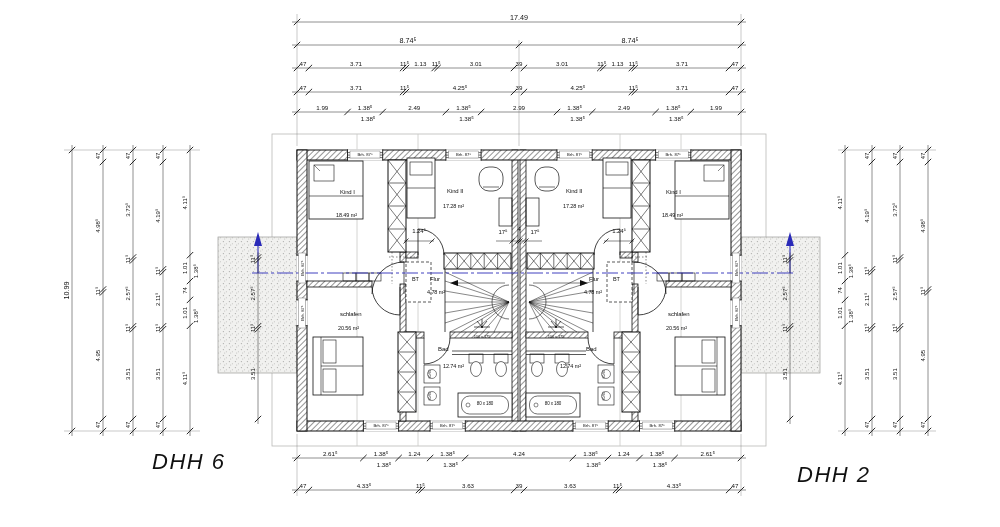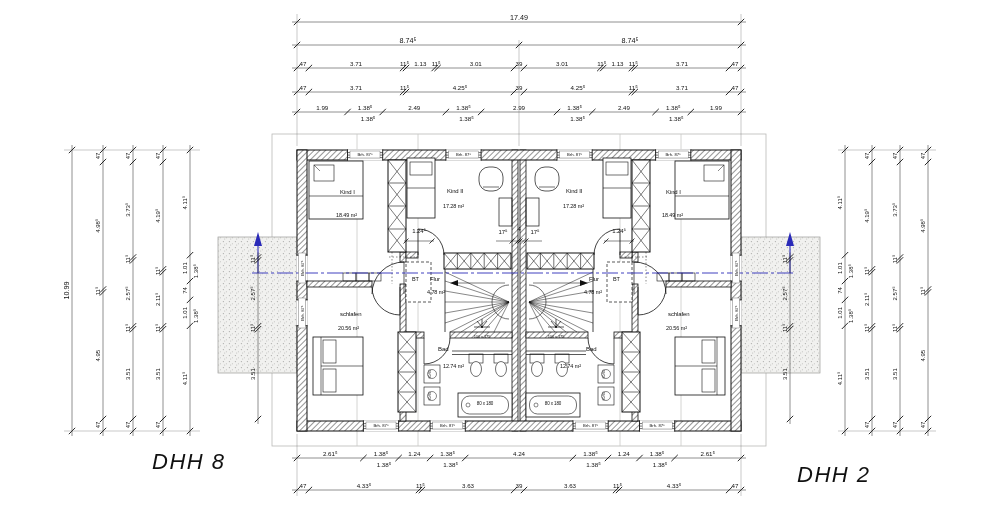--- a/index.html
+++ b/index.html
@@ -646,21 +646,21 @@
       <rect x="298.5" y="253" width="7" height="30" fill="#fff" stroke="#555" stroke-width="0.4"></rect>
       <text x="303.6" y="268" font-size="4.2" text-anchor="middle" transform="rotate(-90 303.6 268)">Brh. 87⁵</text>
       <rect x="298.5" y="298" width="7" height="30" fill="#fff" stroke="#555" stroke-width="0.4"></rect>
       <text x="303.6" y="313" font-size="4.2" text-anchor="middle" transform="rotate(-90 303.6 313)">Brh. 87⁵</text>
       <rect x="732.5" y="253" width="7" height="30" fill="#fff" stroke="#555" stroke-width="0.4"></rect>
       <text x="737.6" y="268" font-size="4.2" text-anchor="middle" transform="rotate(-90 737.6 268)">Brh. 87⁵</text>
       <rect x="732.5" y="298" width="7" height="30" fill="#fff" stroke="#555" stroke-width="0.4"></rect>
       <text x="737.6" y="313" font-size="4.2" text-anchor="middle" transform="rotate(-90 737.6 313)">Brh. 87⁵</text>
     </svg>
 
-  <div class="dhh" style="left:152px;top:449px">DHH 8</div>
+  <div class="dhh" style="left:152px;top:449px">DHH 6</div>
   <div class="dhh" style="left:797px;top:462px">DHH 2</div>
 
   <div class="lb" style="left:340px;top:189px">Kind I</div>
   <div class="lb ar" style="left:336px;top:212px">18.49 m²</div>
   <div class="lb" style="left:447px;top:188px">Kind II</div>
   <div class="lb ar" style="left:443px;top:203px">17.28 m²</div>
   <div class="lb" style="left:430px;top:276px">Flur</div>
   <div class="lb ar" style="left:427px;top:289px">4.78 m²</div>
   <div class="lb" style="left:438px;top:346px">Bad</div>
   <div class="lb ar" style="left:443px;top:363px">12.74 m²</div>

